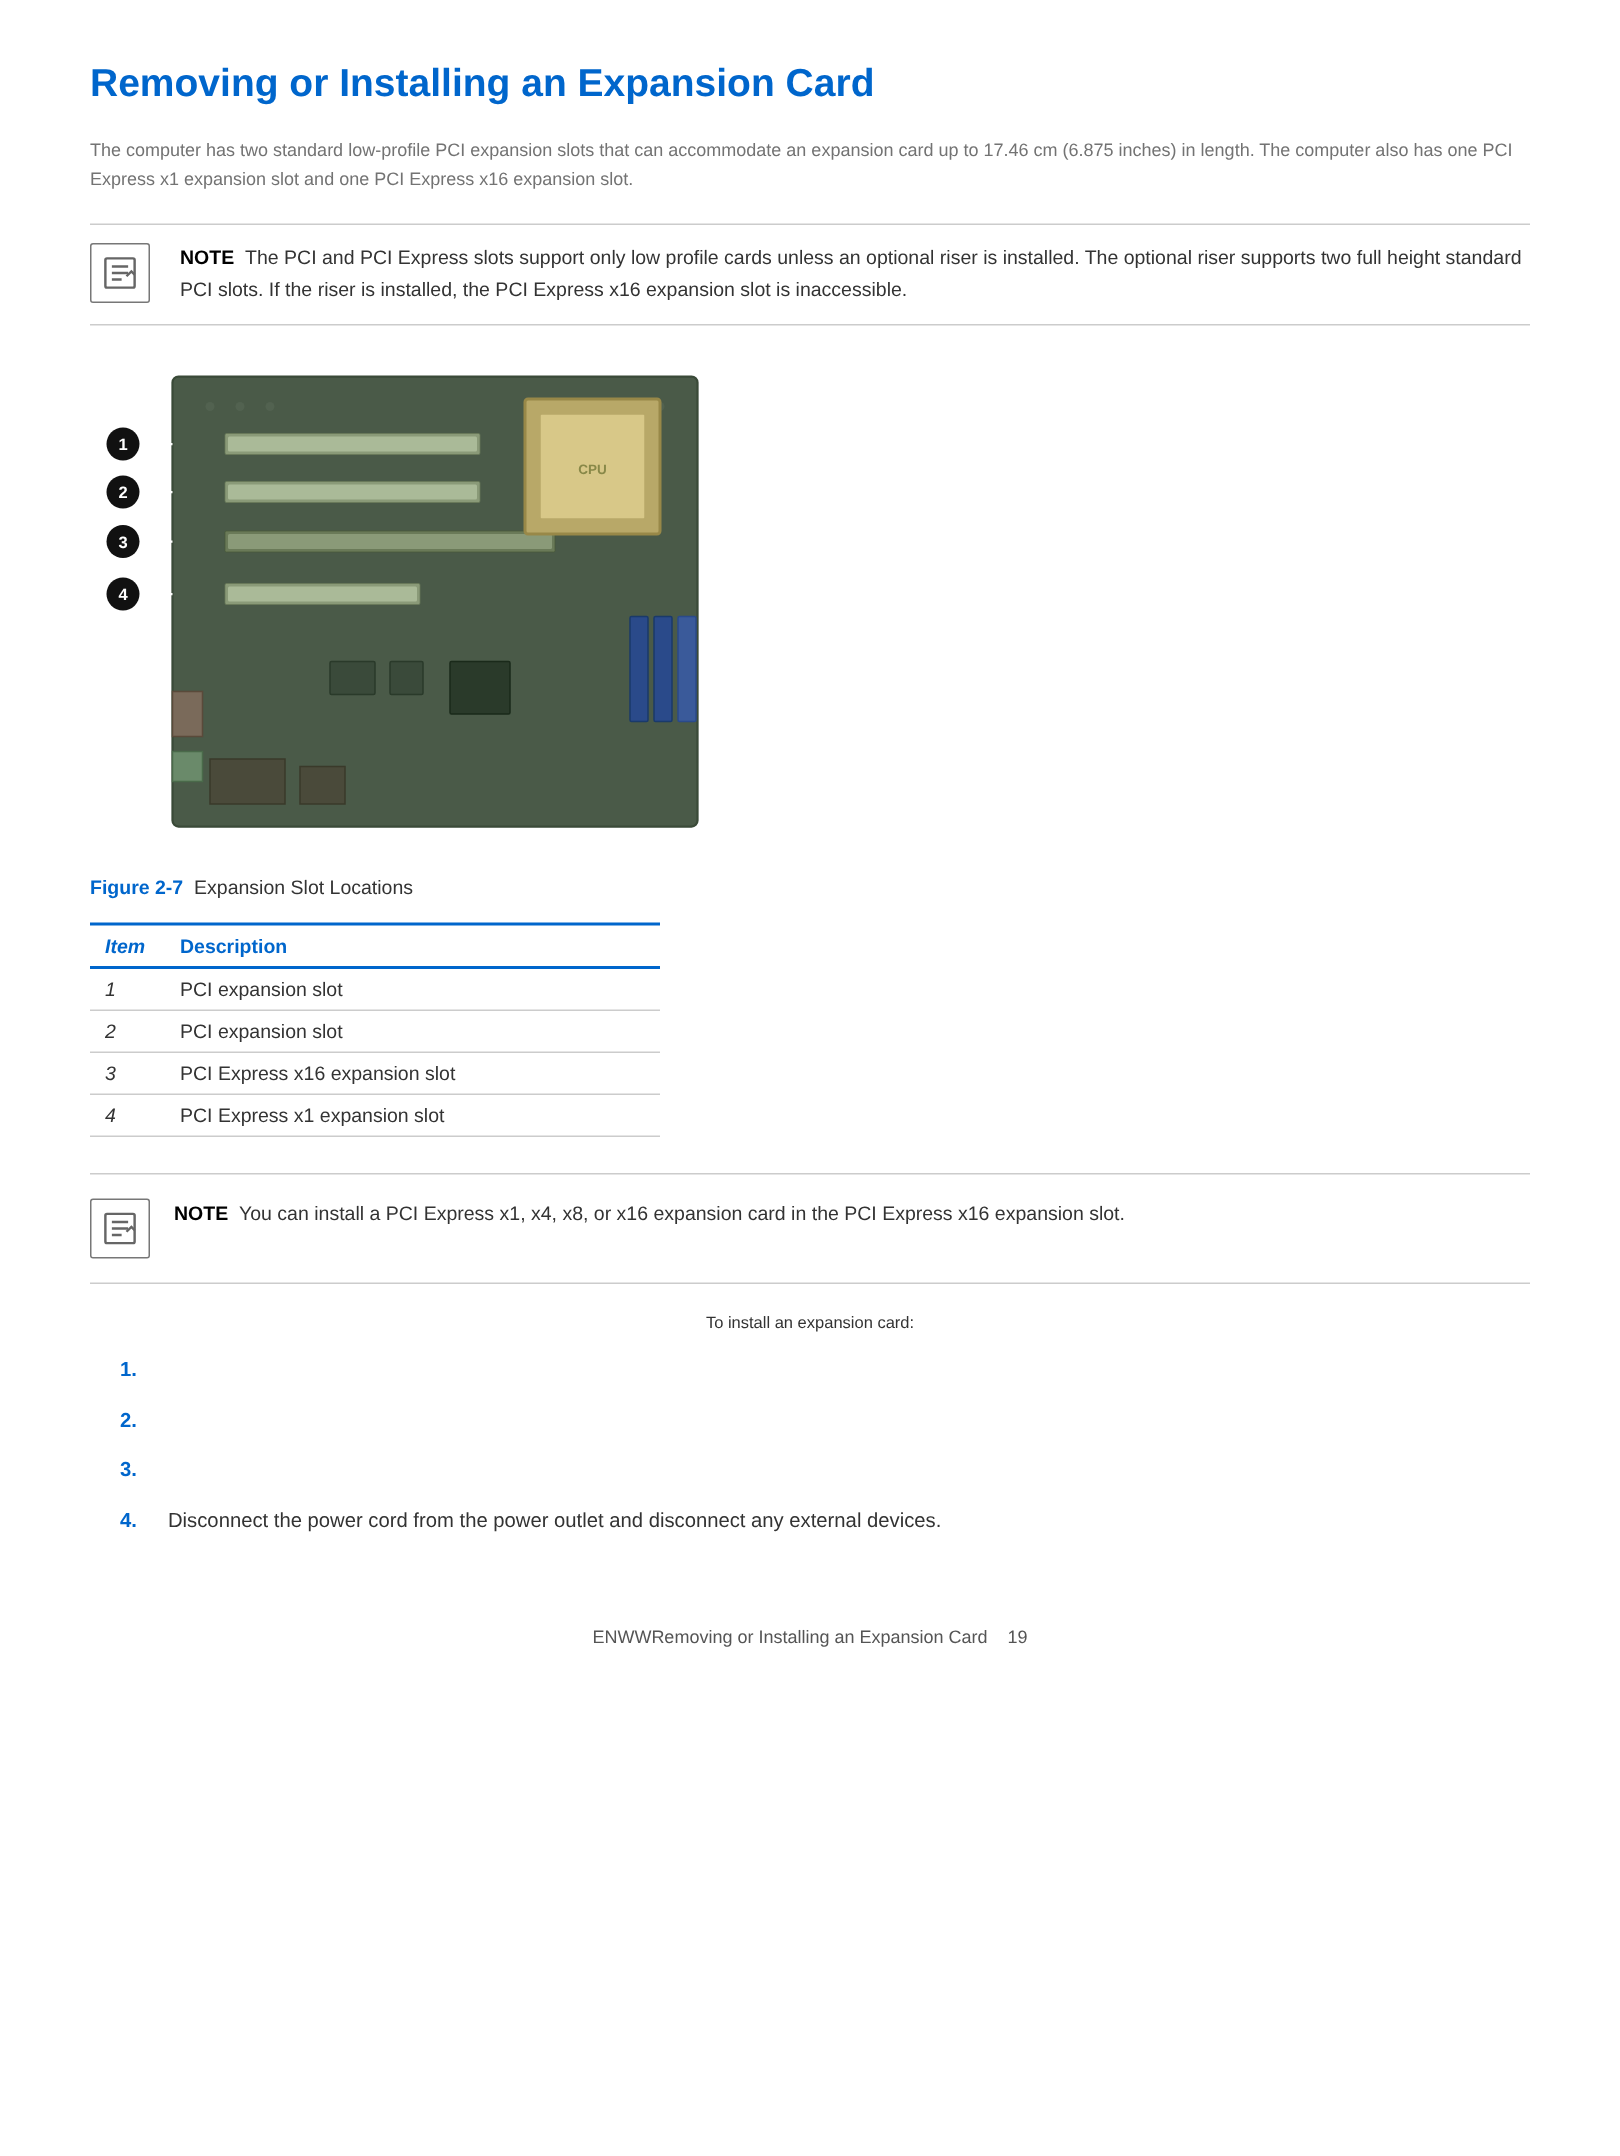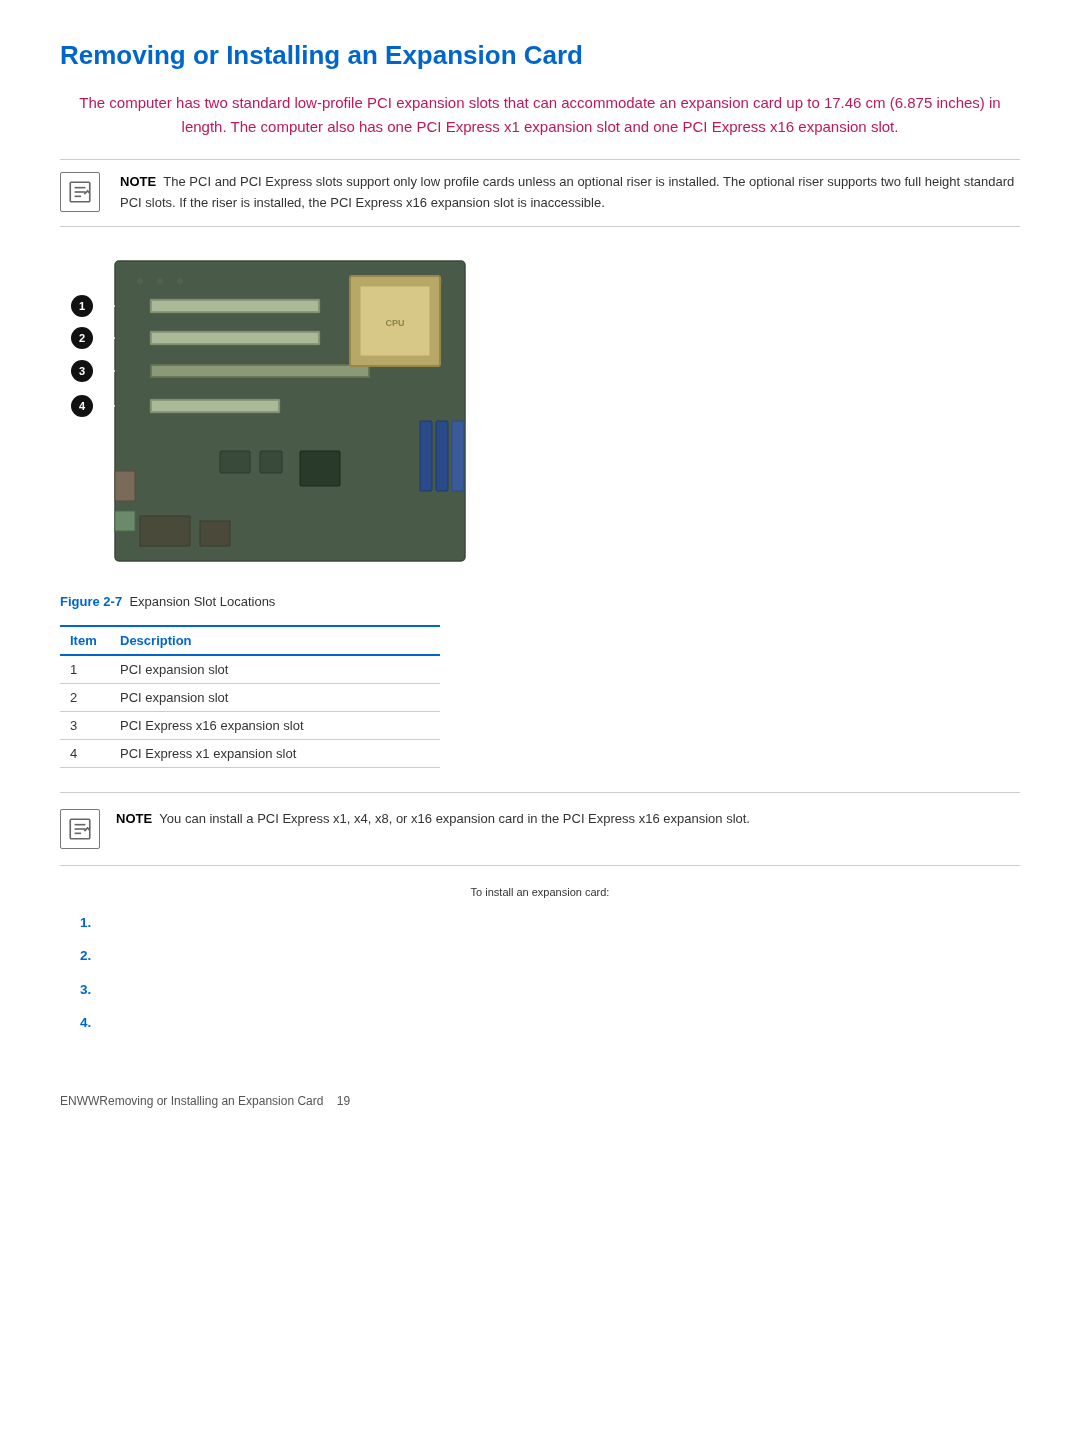--- a/index.html
+++ b/index.html
@@ -16,25 +16,24 @@
 
     .page-title {
       color: #0066cc;
       font-size: 26px;
       font-weight: bold;
       margin-bottom: 20px;
       border-bottom: none;
     }
 
     .intro-text {
-      font-size: 15px;
+      font-size: 12px;
       line-height: 1.6;
       margin-bottom: 20px;
-      color: #be185d;
-      text-align: center;
+      color: #737373;
     }
 
     .note-box {
       display: flex;
       align-items: flex-start;
       border-top: 1px solid #ccc;
       border-bottom: 1px solid #ccc;
       padding: 12px 0;
       margin-bottom: 24px;
       gap: 20px;
@@ -89,20 +88,21 @@
     }
 
     .item-table td {
       padding: 6px 10px;
       border-bottom: 1px solid #ccc;
       color: #333;
     }
 
     .item-table .item-num {
       width: 50px;
+      font-style: italic;
     }
 
     .note-box-2 {
       display: flex;
       align-items: flex-start;
       border-top: 1px solid #ccc;
       border-bottom: 1px solid #ccc;
       padding: 16px 0;
       margin-bottom: 20px;
       gap: 16px;
@@ -132,21 +132,21 @@
 
     .list-num {
       color: #0066cc;
       font-weight: bold;
       min-width: 20px;
       flex-shrink: 0;
     }
 
     .page-footer {
       display: flex;
-      justify-content: flex-start;
+      justify-content: center;
       align-items: center;
       margin-top: 50px;
       padding-top: 10px;
       font-size: 12px;
       color: #555;
       border-top: none;
     }
 
     
     .note-icon-wrapper {
@@ -314,20 +314,21 @@
     <span class="list-num">1.</span>
   </li>
     <li>
     <span class="list-num">2.</span>
   </li>
     <li>
     <span class="list-num">3.</span>
   </li>
     <li>
     <span class="list-num">4.</span>
+    <span>Disconnect the power cord from the power outlet and disconnect any external devices.</span>
   </li>
   </ol>
 
 <div class="page-footer">
   <span>ENWW</span>
   <span>
     <span>Removing or Installing an Expansion Card</span>&nbsp;&nbsp;&nbsp;&nbsp;<span>19</span>
   </span>
 </div>
 

